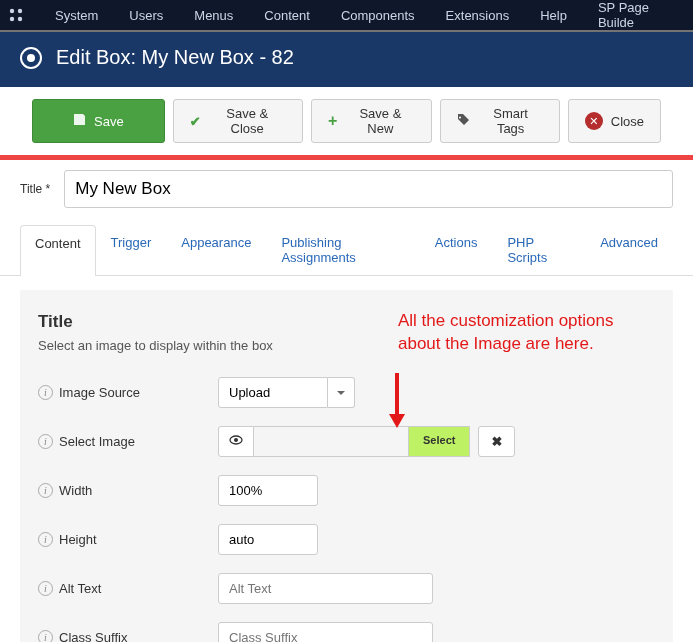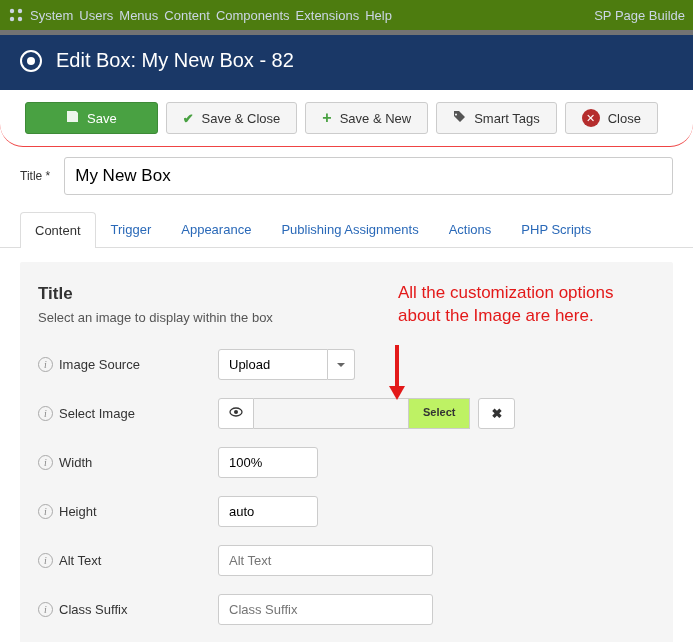--- a/index.html
+++ b/index.html
@@ -1,25 +1,25 @@
 <!DOCTYPE html>
 <html><head>
 <meta charset="utf-8">
 <style>
 * { box-sizing: border-box; margin: 0; padding: 0; }
 body { font-family: -apple-system, BlinkMacSystemFont, "Segoe UI", Helvetica, Arial, sans-serif; font-size: 13px; color: #333; background: #fff; width: 693px; }
-.topbar { background: #4d7c0f; color: #d8dfe8; display: flex; align-items: center; height: 30px; padding: 0 8px; gap: 6px; font-size: 13px; }
+.topbar { background: #0f172a; color: #d8dfe8; display: flex; align-items: center; height: 30px; padding: 0 8px; gap: 31px; font-size: 13px; }
 .topbar .brand svg { display: block; }
 .topbar .item { color: #cbd6e4; cursor: pointer; }
 .topbar .sp { margin-left: auto; color: #cbd6e4; }
-.header { background: #1a3867; color: #fff; padding: 14px 20px 18px; display: flex; align-items: center; gap: 14px; border-top: 5px solid #737373; }
+.header { background: #1a3867; color: #fff; padding: 14px 20px 18px; display: flex; align-items: center; gap: 14px; border-top: 2px solid #737373; }
 .header .ic { width: 22px; height: 22px; border: 2px solid #fff; border-radius: 50%; display: flex; align-items: center; justify-content: center; }
 .header .ic::after { content: ""; width: 8px; height: 8px; background: #fff; border-radius: 50%; }
 .header h1 { font-size: 20px; font-weight: 400; }
-.toolbar { padding: 12px 25px; display: flex; gap: 8px; border-bottom: 1px solid #ef4444; border-radius: 23px; }
+.toolbar { padding: 12px 32px; display: flex; gap: 8px; border-bottom: 5px solid #ef4444; }
 .btn { display: inline-flex; align-items: center; gap: 8px; padding: 6px 16px; border: 1px solid #ccc; background: #f5f5f5; border-radius: 3px; cursor: pointer; font-size: 13px; color: #333; }
 .btn.primary { background: #49a142; border-color: #3d8a37; color: #fff; padding: 6px 40px; }
 .btn .ic-check { color: #49a142; font-weight: bold; }
 .btn .ic-plus { color: #49a142; font-weight: bold; font-size: 16px; }
 .btn .ic-tag { color: #555; }
 .btn .ic-close { background: #b52d2d; color: #fff; width: 18px; height: 18px; border-radius: 50%; display: inline-flex; align-items: center; justify-content: center; font-size: 11px; }
 .titlerow { padding: 10px 20px 16px; display: flex; align-items: center; gap: 14px; }
 .titlerow label { font-size: 12px; }
 .titlerow input { flex: 1; padding: 8px 10px; font-size: 17px; border: 1px solid #ccc; border-radius: 3px; }
 .tabs { padding: 0 20px; display: flex; gap: 0; border-bottom: 1px solid #ddd; }
@@ -110,20 +110,21 @@
   <input type="text" value="My New Box" style="">
 </div>
 
 <div class="tabs">
   <div class="tab active">Content</div>
   <div class="tab">Trigger</div>
   <div class="tab">Appearance</div>
   <div class="tab">Publishing Assignments</div>
   <div class="tab">Actions</div>
   <div class="tab">PHP Scripts</div>
+  <div class="tab">Advanced</div>
 </div>
 
 <div class="panel">
   <h2>Title</h2>
   <div class="desc">Select an image to display within the box</div>
 
   <div class="annot">
     <div>All the customization options</div>
     <div>about the Image are here.</div>
   </div>

